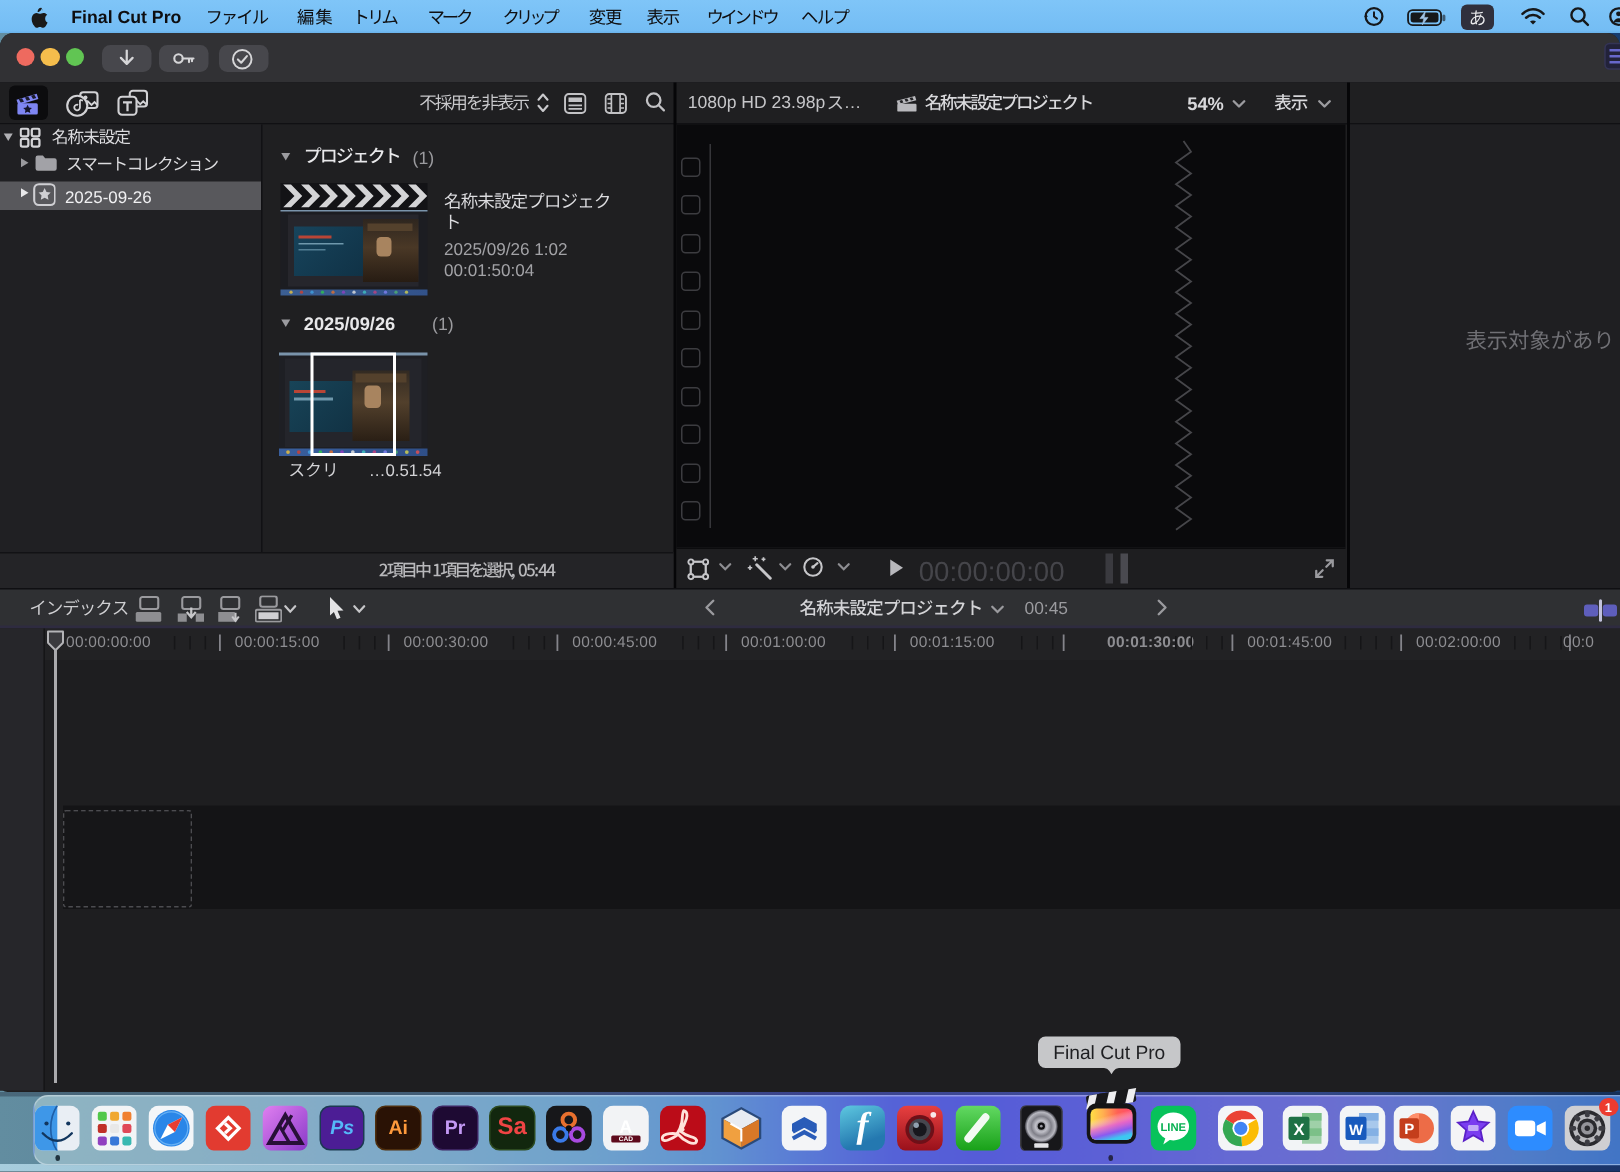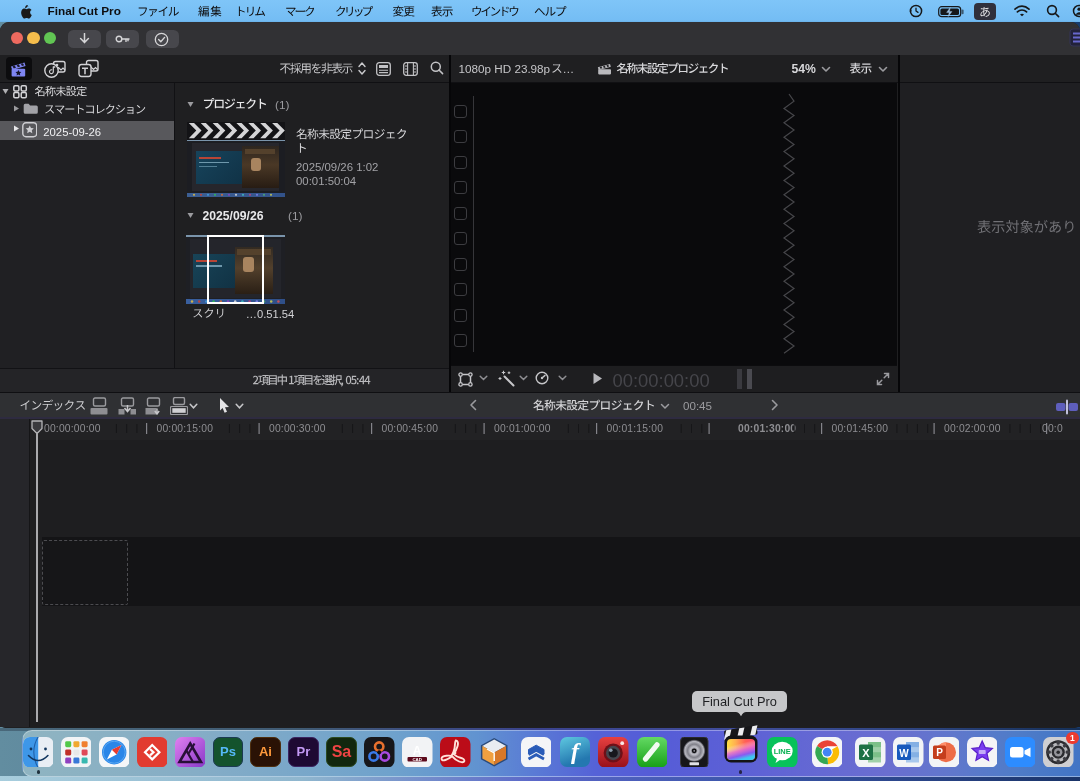--- a/index.html
+++ b/index.html
@@ -424,21 +424,21 @@
       <rect width="30.5" height="30.5" rx="7" fill="#e23b30"></rect>
       <path d="M8 15.2 L15.2 8 L22.4 15.2 L15.2 22.4 z" fill="none" stroke="#fff" stroke-width="2.2"></path>
       <path d="M13 12 l3.5 3.2 -3.5 3.2" fill="none" stroke="#fff" stroke-width="2.2"></path>
     </svg>
 <svg style="position:absolute;left:174.8px;top:736.5px;" width="30.5" height="30.5" viewBox="0 0 30.5 30.5">
       <rect width="30.5" height="30.5" rx="7" fill="url(#afg)"></rect>
       <path d="M15.2 6.5 L26 25 H4.5 z" fill="none" stroke="#281038" stroke-width="2.6"></path>
       <path d="M11 13 L18 25 M19.5 6.5 L13 17.5" stroke="#281038" stroke-width="2.2"></path>
     </svg>
 <div style="position:absolute;left:212.8px;top:736.5px;width:30.5px;height:30.5px;">
-      <div style="width:100%;height:100%;border-radius:7px;background:#14532d;color:#55b8f8;font-family:'Liberation Sans',sans-serif;font-weight:700;font-size:13px;display:flex;align-items:center;justify-content:center;border:1.6px solid #1c3a52;box-sizing:border-box;">Ps</div>
+      <div style="width:100%;height:100%;border-radius:7px;background:#4c1d95;color:#55b8f8;font-family:'Liberation Sans',sans-serif;font-weight:700;font-size:13px;display:flex;align-items:center;justify-content:center;border:1.6px solid #1c3a52;box-sizing:border-box;font-style:italic;">Ps</div>
     </div>
 <div style="position:absolute;left:250.2px;top:736.5px;width:30.5px;height:30.5px;">
       <div style="width:100%;height:100%;border-radius:7px;background:#2a1205;color:#ff9a3c;font-family:'Liberation Sans',sans-serif;font-weight:700;font-size:13px;display:flex;align-items:center;justify-content:center;border:1.6px solid #4e2e0e;box-sizing:border-box;">Ai</div>
     </div>
 <div style="position:absolute;left:288.2px;top:736.5px;width:30.5px;height:30.5px;">
       <div style="width:100%;height:100%;border-radius:7px;background:#1e0a33;color:#c49af5;font-family:'Liberation Sans',sans-serif;font-weight:700;font-size:13px;display:flex;align-items:center;justify-content:center;border:1.6px solid #3c2460;box-sizing:border-box;">Pr</div>
     </div>
 <div style="position:absolute;left:326.2px;top:736.5px;width:30.5px;height:30.5px;">
       <div style="width:100%;height:100%;border-radius:7px;background:#12270e;color:#ef4444;font-family:'Liberation Sans',sans-serif;font-weight:700;font-size:16px;display:flex;align-items:center;justify-content:center;border:1.6px solid #2c4a20;box-sizing:border-box;">Sa</div>
     </div>

